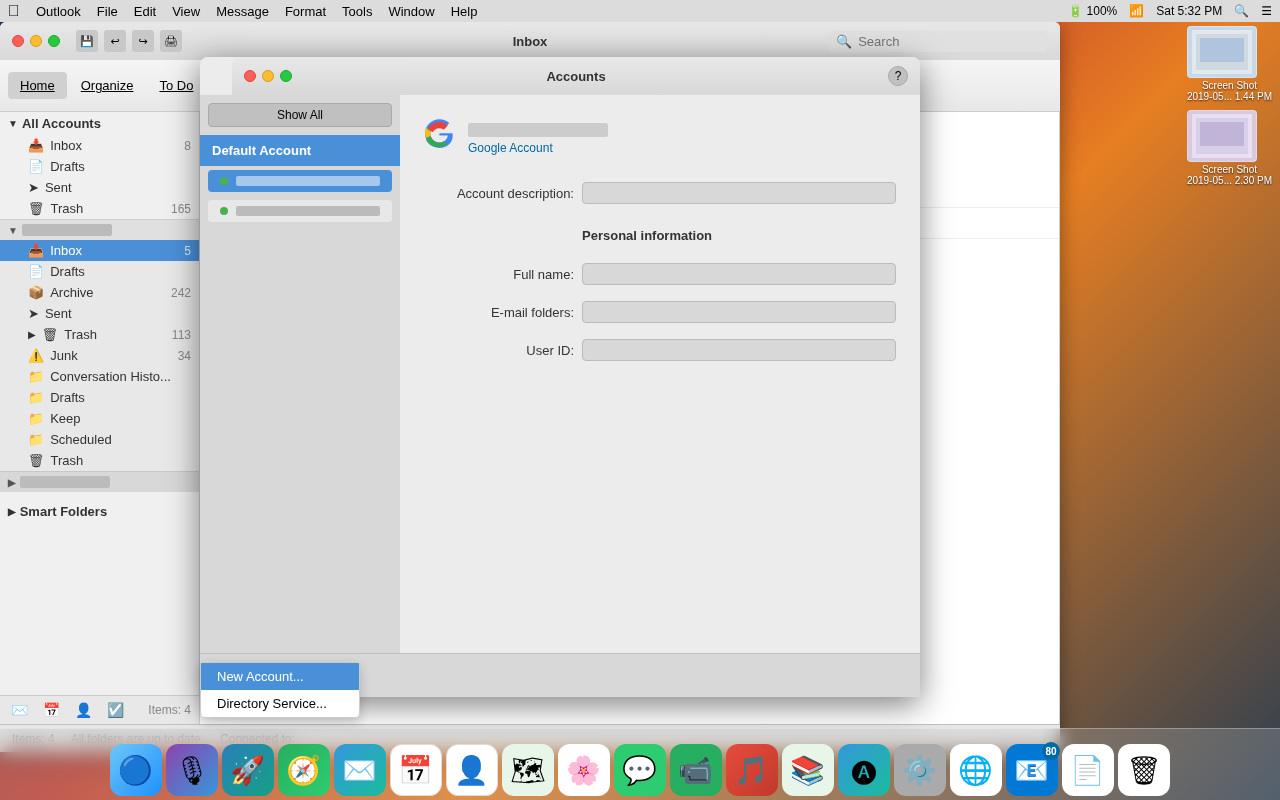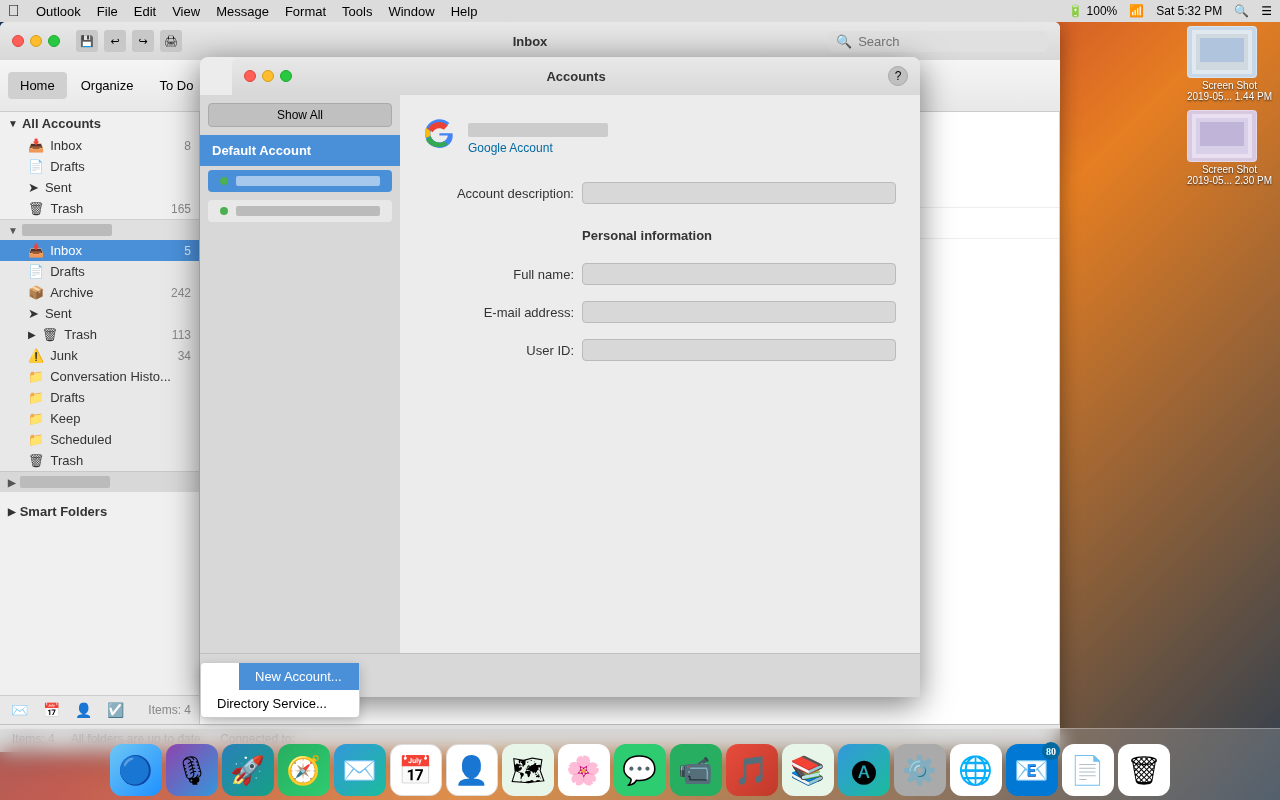--- a/index.html
+++ b/index.html
@@ -45,21 +45,21 @@
     .title-bar-controls { display: flex; gap: 6px; margin-left: 16px; }
     .tb-btn { background: #c8c8c8; border: none; border-radius: 3px; width: 22px; height: 22px; cursor: pointer; display: flex; align-items: center; justify-content: center; font-size: 11px; }
     .search-bar { margin-left: auto; display: flex; align-items: center; background: #e0e0e0; border-radius: 6px; padding: 3px 8px; width: 220px; gap: 6px; }
     .search-bar input { background: transparent; border: none; outline: none; font-size: 13px; color: #555; width: 100%; }
 
     
     .toolbar {
       height: 52px; background: linear-gradient(to bottom, #f5f5f5, #e8e8e8);
       border-bottom: 1px solid #ccc; display: flex; align-items: center; padding: 0 8px; gap: 2px;
     }
-    .toolbar-tab { padding: 6px 12px; font-size: 13px; cursor: pointer; border-radius: 4px; }
+    .toolbar-tab { padding: 6px 12px; font-size: 13px; cursor: pointer; border-radius: 4px; text-decoration: underline; }
     .toolbar-tab.active { background: #d0d0d0; }
     .toolbar-sep { width: 1px; height: 28px; background: #ccc; margin: 0 4px; }
     .toolbar-btn { display: flex; flex-direction: column; align-items: center; padding: 4px 8px; cursor: pointer; border-radius: 4px; font-size: 10px; color: #444; gap: 2px; }
     .toolbar-icon { font-size: 18px; }
 
     
     .main-content { display: flex; flex: 1; overflow: hidden; }
 
     
     .sidebar {
@@ -150,41 +150,41 @@
 
     
     .dropdown-menu {
       position: absolute; top: 640px; left: 200px; background: white;
       border: 1px solid #ccc; border-radius: 4px; box-shadow: 0 4px 12px rgba(0,0,0,0.2);
       z-index: 200; min-width: 160px;
     }
     .dropdown-item {
       padding: 6px 16px; font-size: 13px; cursor: pointer;
     }
-    .dropdown-item.highlighted { background: #4a90d9; color: white; margin-left: 38px; }
+    .dropdown-item.highlighted { background: #4a90d9; color: white; }
 
     
     .desktop-screenshots { position: absolute; right: 8px; top: 4px; display: flex; flex-direction: column; gap: 8px; }
     .screenshot-thumb {
       width: 70px; height: 52px; background: #c8d8e8; border-radius: 4px;
       border: 1px solid rgba(255,255,255,0.3); overflow: hidden; cursor: pointer;
       font-size: 6px; color: #555; padding: 2px;
     }
     .screenshot-label { font-size: 10px; color: white; text-shadow: 0 1px 2px rgba(0,0,0,0.8); text-align: center; margin-top: 2px; }
 
     
     .dock {
       position: absolute; bottom: 0; left: 0; right: 0; height: 72px;
       display: flex; align-items: flex-end; justify-content: center;
       background: rgba(200,200,200,0.25); backdrop-filter: blur(10px);
       border-top: 1px solid rgba(255,255,255,0.3); padding: 4px 8px;
       gap: 4px;
     }
     .dock-icon { width: 52px; height: 52px; border-radius: 12px; cursor: pointer; display: flex; align-items: center; justify-content: center; font-size: 28px; position: relative; }
-    .dock-badge { position: absolute; top: -2px; right: -2px; background: #0369a1; color: white; border-radius: 50%; width: 18px; height: 18px; font-size: 10px; display: flex; align-items: center; justify-content: center; font-weight: bold; font-family: Liberation Serif, serif; }
+    .dock-badge { position: absolute; top: -2px; right: -2px; background: #0369a1; color: white; border-radius: 50%; width: 18px; height: 18px; font-size: 10px; display: flex; align-items: center; justify-content: center; font-weight: bold; }
 
     .help-btn { margin-left: auto; width: 20px; height: 20px; border-radius: 50%; background: #c0c0c0; border: 1px solid #aaa; display: flex; align-items: center; justify-content: center; font-size: 12px; cursor: pointer; }
 
     .bottom-icons { display: flex; gap: 8px; padding: 4px 8px; background: #e8e8e8; border-top: 1px solid #ccc; align-items: center; }
     .bottom-icon-btn { width: 24px; height: 20px; display: flex; align-items: center; justify-content: center; font-size: 14px; cursor: pointer; }
   </style>
 </head>
 <body>
 
 <div class="menubar">
@@ -430,21 +430,21 @@
         </div>
 
         <div class="section-header-label">Personal information</div>
 
         <div class="form-row">
           <div class="form-label">Full name:</div>
           <div class="form-input-blur" style="flex:1;"></div>
         </div>
 
         <div class="form-row">
-          <div class="form-label">E-mail address:</div>
+          <div class="form-label">E-mail folders:</div>
           <div class="form-input-blur" style="flex:1;"></div>
         </div>
 
         <div class="form-row">
           <div class="form-label">User ID:</div>
           <div class="form-input-blur" style="flex:1;"></div>
         </div>
       </div>
     </div>
 

